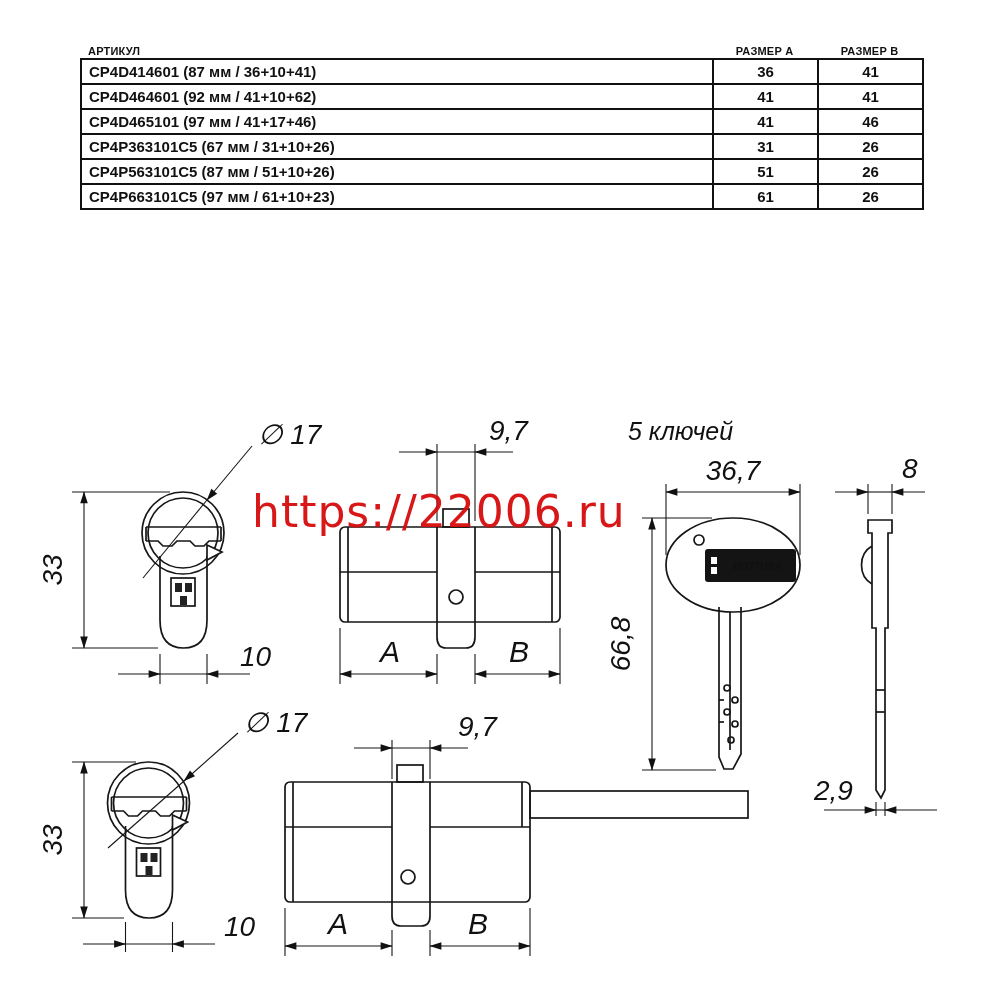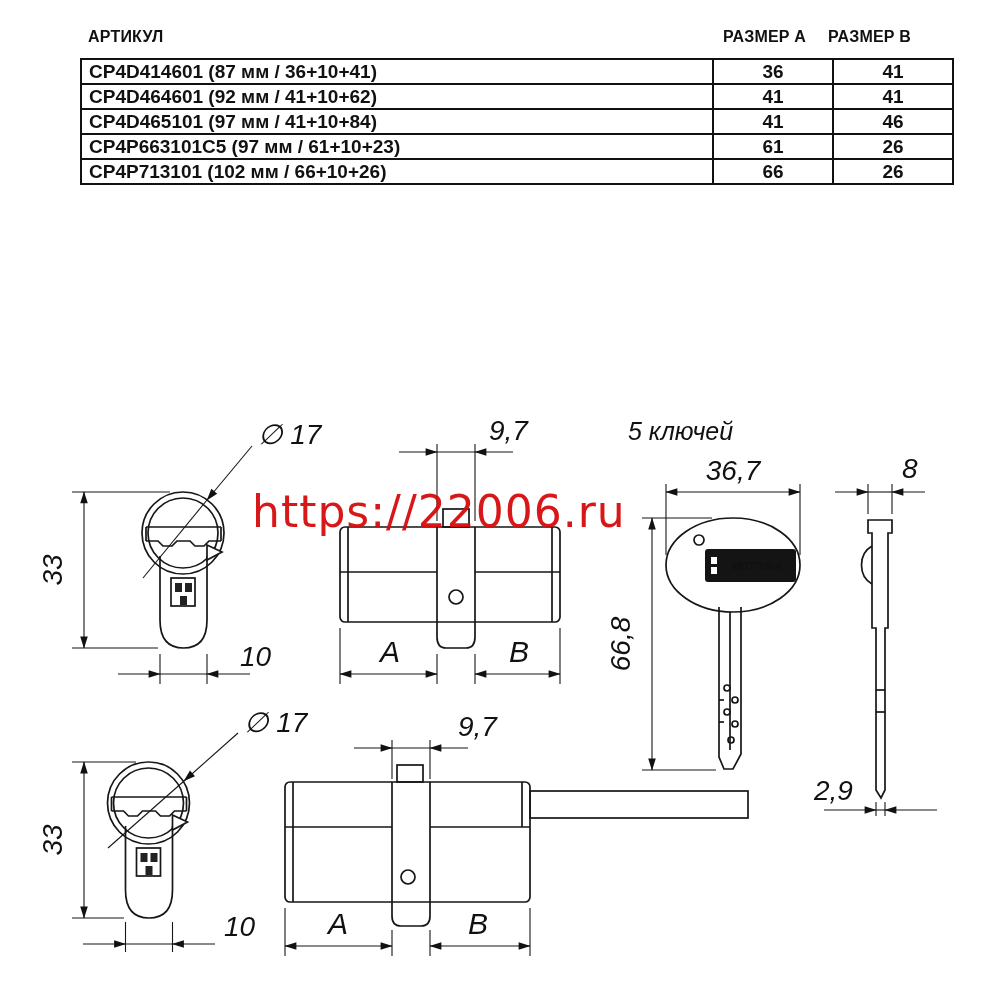--- a/index.html
+++ b/index.html
@@ -1,27 +1,27 @@
 <!DOCTYPE html>
 <html><head>
 <meta charset="utf-8">
 <style>
   * { margin:0; padding:0; box-sizing:border-box; }
   html,body { width:1000px; height:1000px; background:#ffffff; font-family:"Liberation Sans",sans-serif; position:relative; overflow:hidden; color:#111; }
 
   .table-wrap { position:absolute; left:80px; top:28px; width:842px; }
-  .thead { display:flex; height:30px; padding-bottom:1px; font-weight:bold; font-size:16px; letter-spacing:.2px; }
+  .thead { display:flex; align-items:flex-end; height:30px; padding-bottom:1px; font-weight:bold; font-size:11px; letter-spacing:.2px; }
   .th-article { width:632px; padding-left:8px; text-align:left; }
   .th-a { width:105px; text-align:center; }
   .th-b { width:105px; text-align:center; }
 
   table.spec { border-collapse:collapse; width:842px; table-layout:fixed; }
-  table.spec td { border:2px solid #111; height:25px; font-size:19px; font-weight:bold; vertical-align:middle; }
+  table.spec td { border:2px solid #111; height:25px; font-size:15px; font-weight:bold; vertical-align:middle; }
   td.article { width:632px; padding-left:7px; }
-  td.size { width:120px; text-align:center; }
+  td.size { width:105px; text-align:center; }
 
   svg.diagram { position:absolute; left:0; top:0; width:1000px; height:1000px; }
   svg text { font-family:"Liberation Sans",sans-serif; font-style:italic; fill:#111; }
 
   .watermark { position:absolute; left:252px; top:458px; z-index:5; font-family:"DejaVu Sans",sans-serif; font-size:44px; letter-spacing:1px; opacity:.95; white-space:nowrap;margin-top:28px; }
 </style>
 </head>
 <body>
 
 <div class="table-wrap">
@@ -38,43 +38,48 @@
     <td class="size">41</td>
   </tr>
 
   <tr>
     <td class="article">CP4D464601 (92 мм / 41+10+62)</td>
     <td class="size">41</td>
     <td class="size">41</td>
   </tr>
 
   <tr>
-    <td class="article">CP4D465101 (97 мм / 41+10+84)</td>
+    <td class="article">CP4D465101 (97 мм / 41+17+46)</td>
     <td class="size">41</td>
     <td class="size">46</td>
   </tr>
 
 
-
-
-
-
+  <tr>
+    <td class="article">CP4P363101C5 (67 мм / 31+10+26)</td>
+    <td class="size">31</td>
+    <td class="size">26</td>
+  </tr>
+
+
+
+
+  <tr>
+    <td class="article">CP4P563101C5 (87 мм / 51+10+26)</td>
+    <td class="size">51</td>
+    <td class="size">26</td>
+  </tr>
 
 
   <tr>
     <td class="article">CP4P663101C5 (97 мм / 61+10+23)</td>
     <td class="size">61</td>
     <td class="size">26</td>
   </tr>
 
-  <tr>
-    <td class="article">CP4P713101 (102 мм / 66+10+26)</td>
-    <td class="size">66</td>
-    <td class="size">26</td>
-  </tr>
 </tbody>
   </table>
 </div>
 
 <svg class="diagram" viewBox="0 0 1000 1000">
   <defs>
     <marker id="ar" viewBox="0 0 12 8" refX="11" refY="4" markerWidth="13" markerHeight="9" orient="auto-start-reverse" markerUnits="userSpaceOnUse">
       <path d="M0.5,0.5 L11.5,4 L0.5,7.5 Z" fill="#111" stroke="none"></path>
     </marker>
   </defs>

